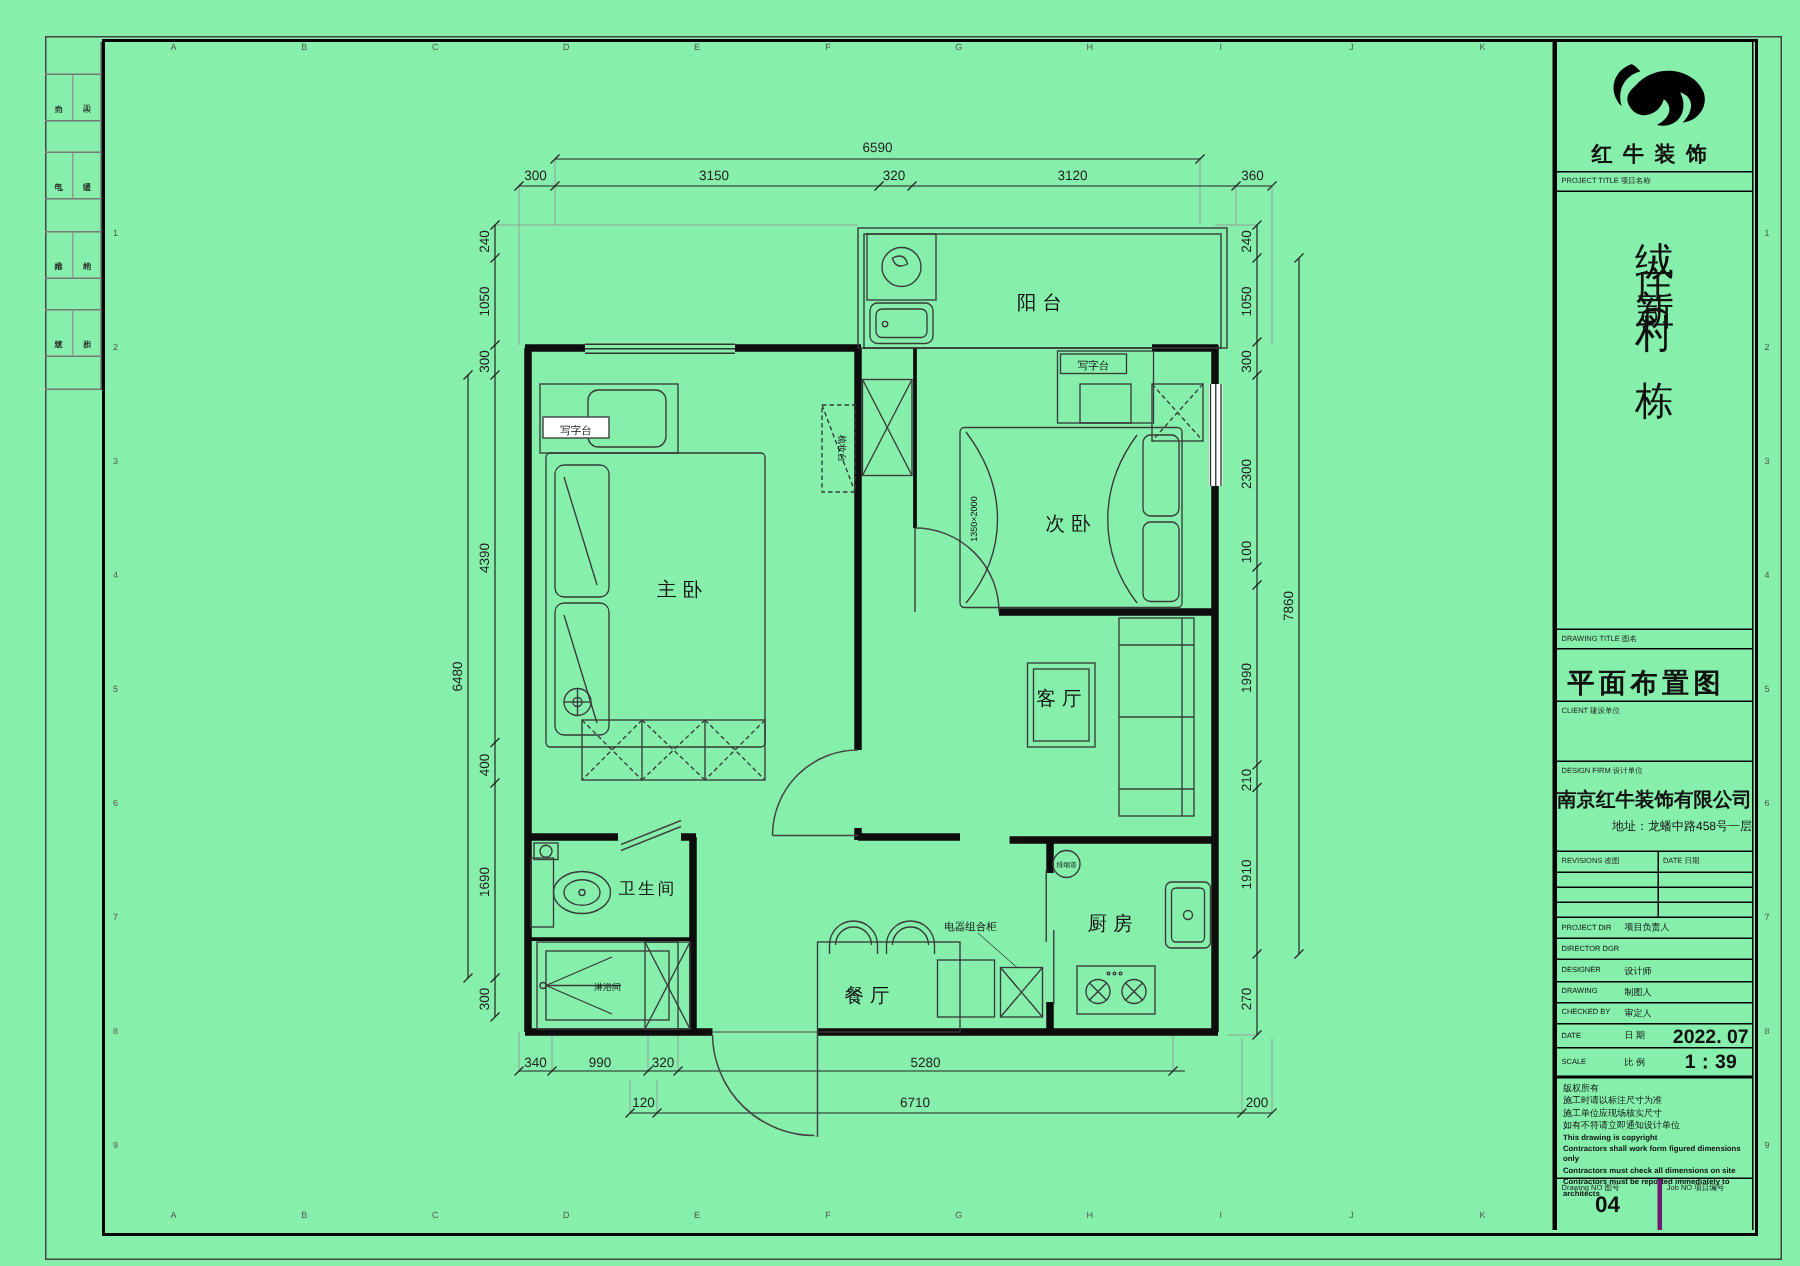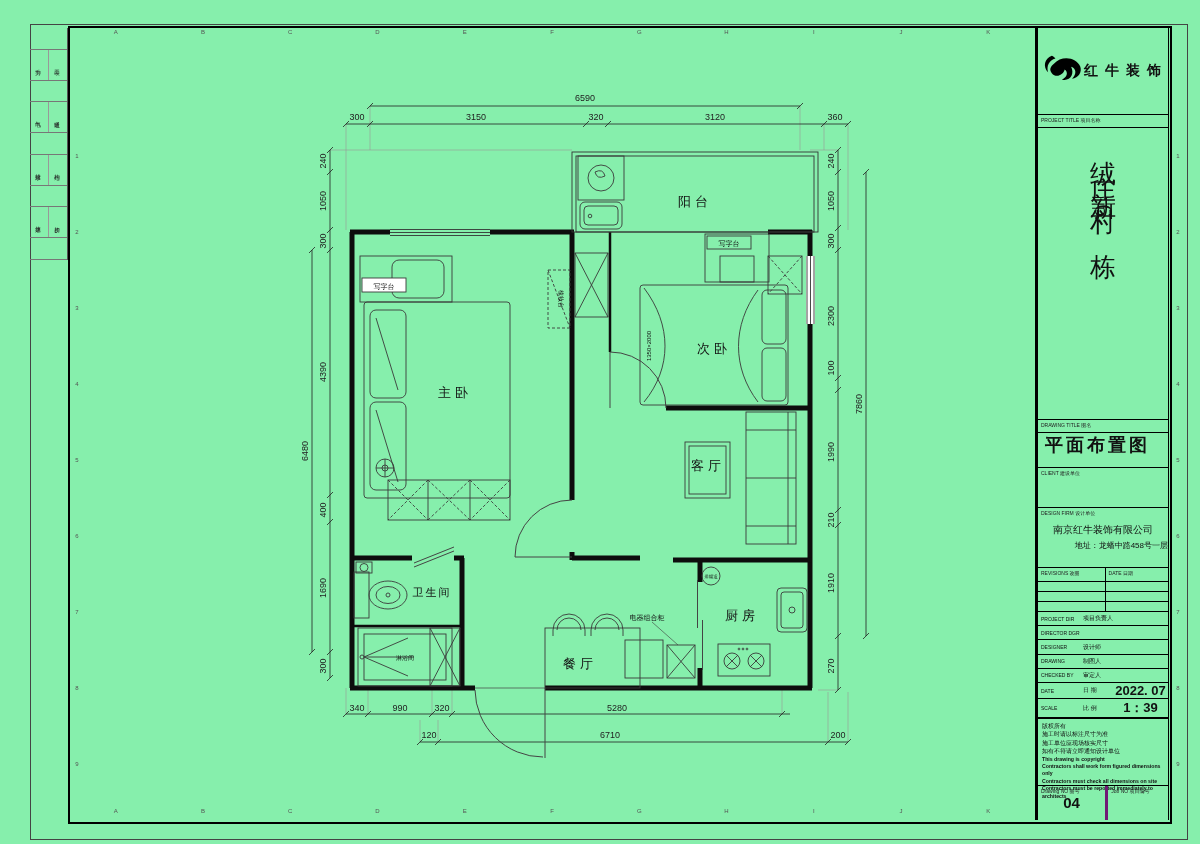--- a/index.html
+++ b/index.html
@@ -33,33 +33,33 @@
   .dim{font-size:9px;fill:#222;}
   .rlabel{font-size:13px;letter-spacing:4px;}
   .rlabel-sm{font-size:11px;letter-spacing:2px;}
   .flabel{font-size:7px;letter-spacing:0px;}
   .tiny{font-size:6px;}
 
   
   .tblock{position:absolute;left:1038px;top:28px;width:130px;height:792px;border-right:1.5px solid #000;
           display:flex;flex-direction:column;}
   .tb-sec{border-bottom:1px solid #000;position:relative;box-sizing:border-box;}
-  .sec-logo{height:87px;display:flex;flex-direction:row;align-items:center;justify-content:flex-end;padding-bottom:2px;}
+  .sec-logo{height:87px;display:flex;flex-direction:column;align-items:center;justify-content:flex-end;padding-bottom:2px;}
   .brand{font-family:"Liberation Serif","DejaVu Serif",serif;font-size:14px;font-weight:bold;letter-spacing:7px;margin-top:1px;white-space:nowrap;}
   .lab{font-size:5px;color:#222;padding:2px 3px 0 3px;white-space:nowrap;}
   .sec-lab{height:13px;}
   .sec-ptitle{height:292px;display:flex;justify-content:center;}
   .vtitle{writing-mode:vertical-rl;font-family:"Liberation Serif","DejaVu Serif",serif;
           font-size:26px;letter-spacing:16px;padding-top:12px;}
   .sec-dlab{height:13px;}
-  .sec-dtitle{height:35px;display:flex;align-items:flex-start;}
+  .sec-dtitle{height:35px;display:flex;align-items:flex-end;}
   .dtitle{font-family:"Liberation Serif","DejaVu Serif",serif;font-size:18px;font-weight:bold;letter-spacing:3px;padding-left:7px;}
   .sec-client{height:40px;}
   .sec-firm{height:60px;}
-  .firm-name{font-size:10px;text-align:center;margin-top:7px;font-weight:normal;}
+  .firm-name{font-size:13px;text-align:center;margin-top:7px;font-weight:bold;}
   .firm-addr{font-size:8px;text-align:right;margin-top:3px;}
   .sec-rev{height:44px;display:flex;flex-direction:column;}
   .rev-head{height:13px;display:flex;border-bottom:1px solid #000;}
   .rev-row{flex:1;display:flex;border-bottom:1px solid #000;}
   .rev-row:last-child{border-bottom:none;}
   .rev-c1{width:52%;border-right:1px solid #000;box-sizing:border-box;}
   .rev-c2{flex:1;}
   .sec-personnel{height:106px;display:flex;flex-direction:column;}
   .p-row{flex:1;display:flex;align-items:center;border-bottom:1px solid #000;box-sizing:border-box;}
   .p-row:last-child{border-bottom:none;}

